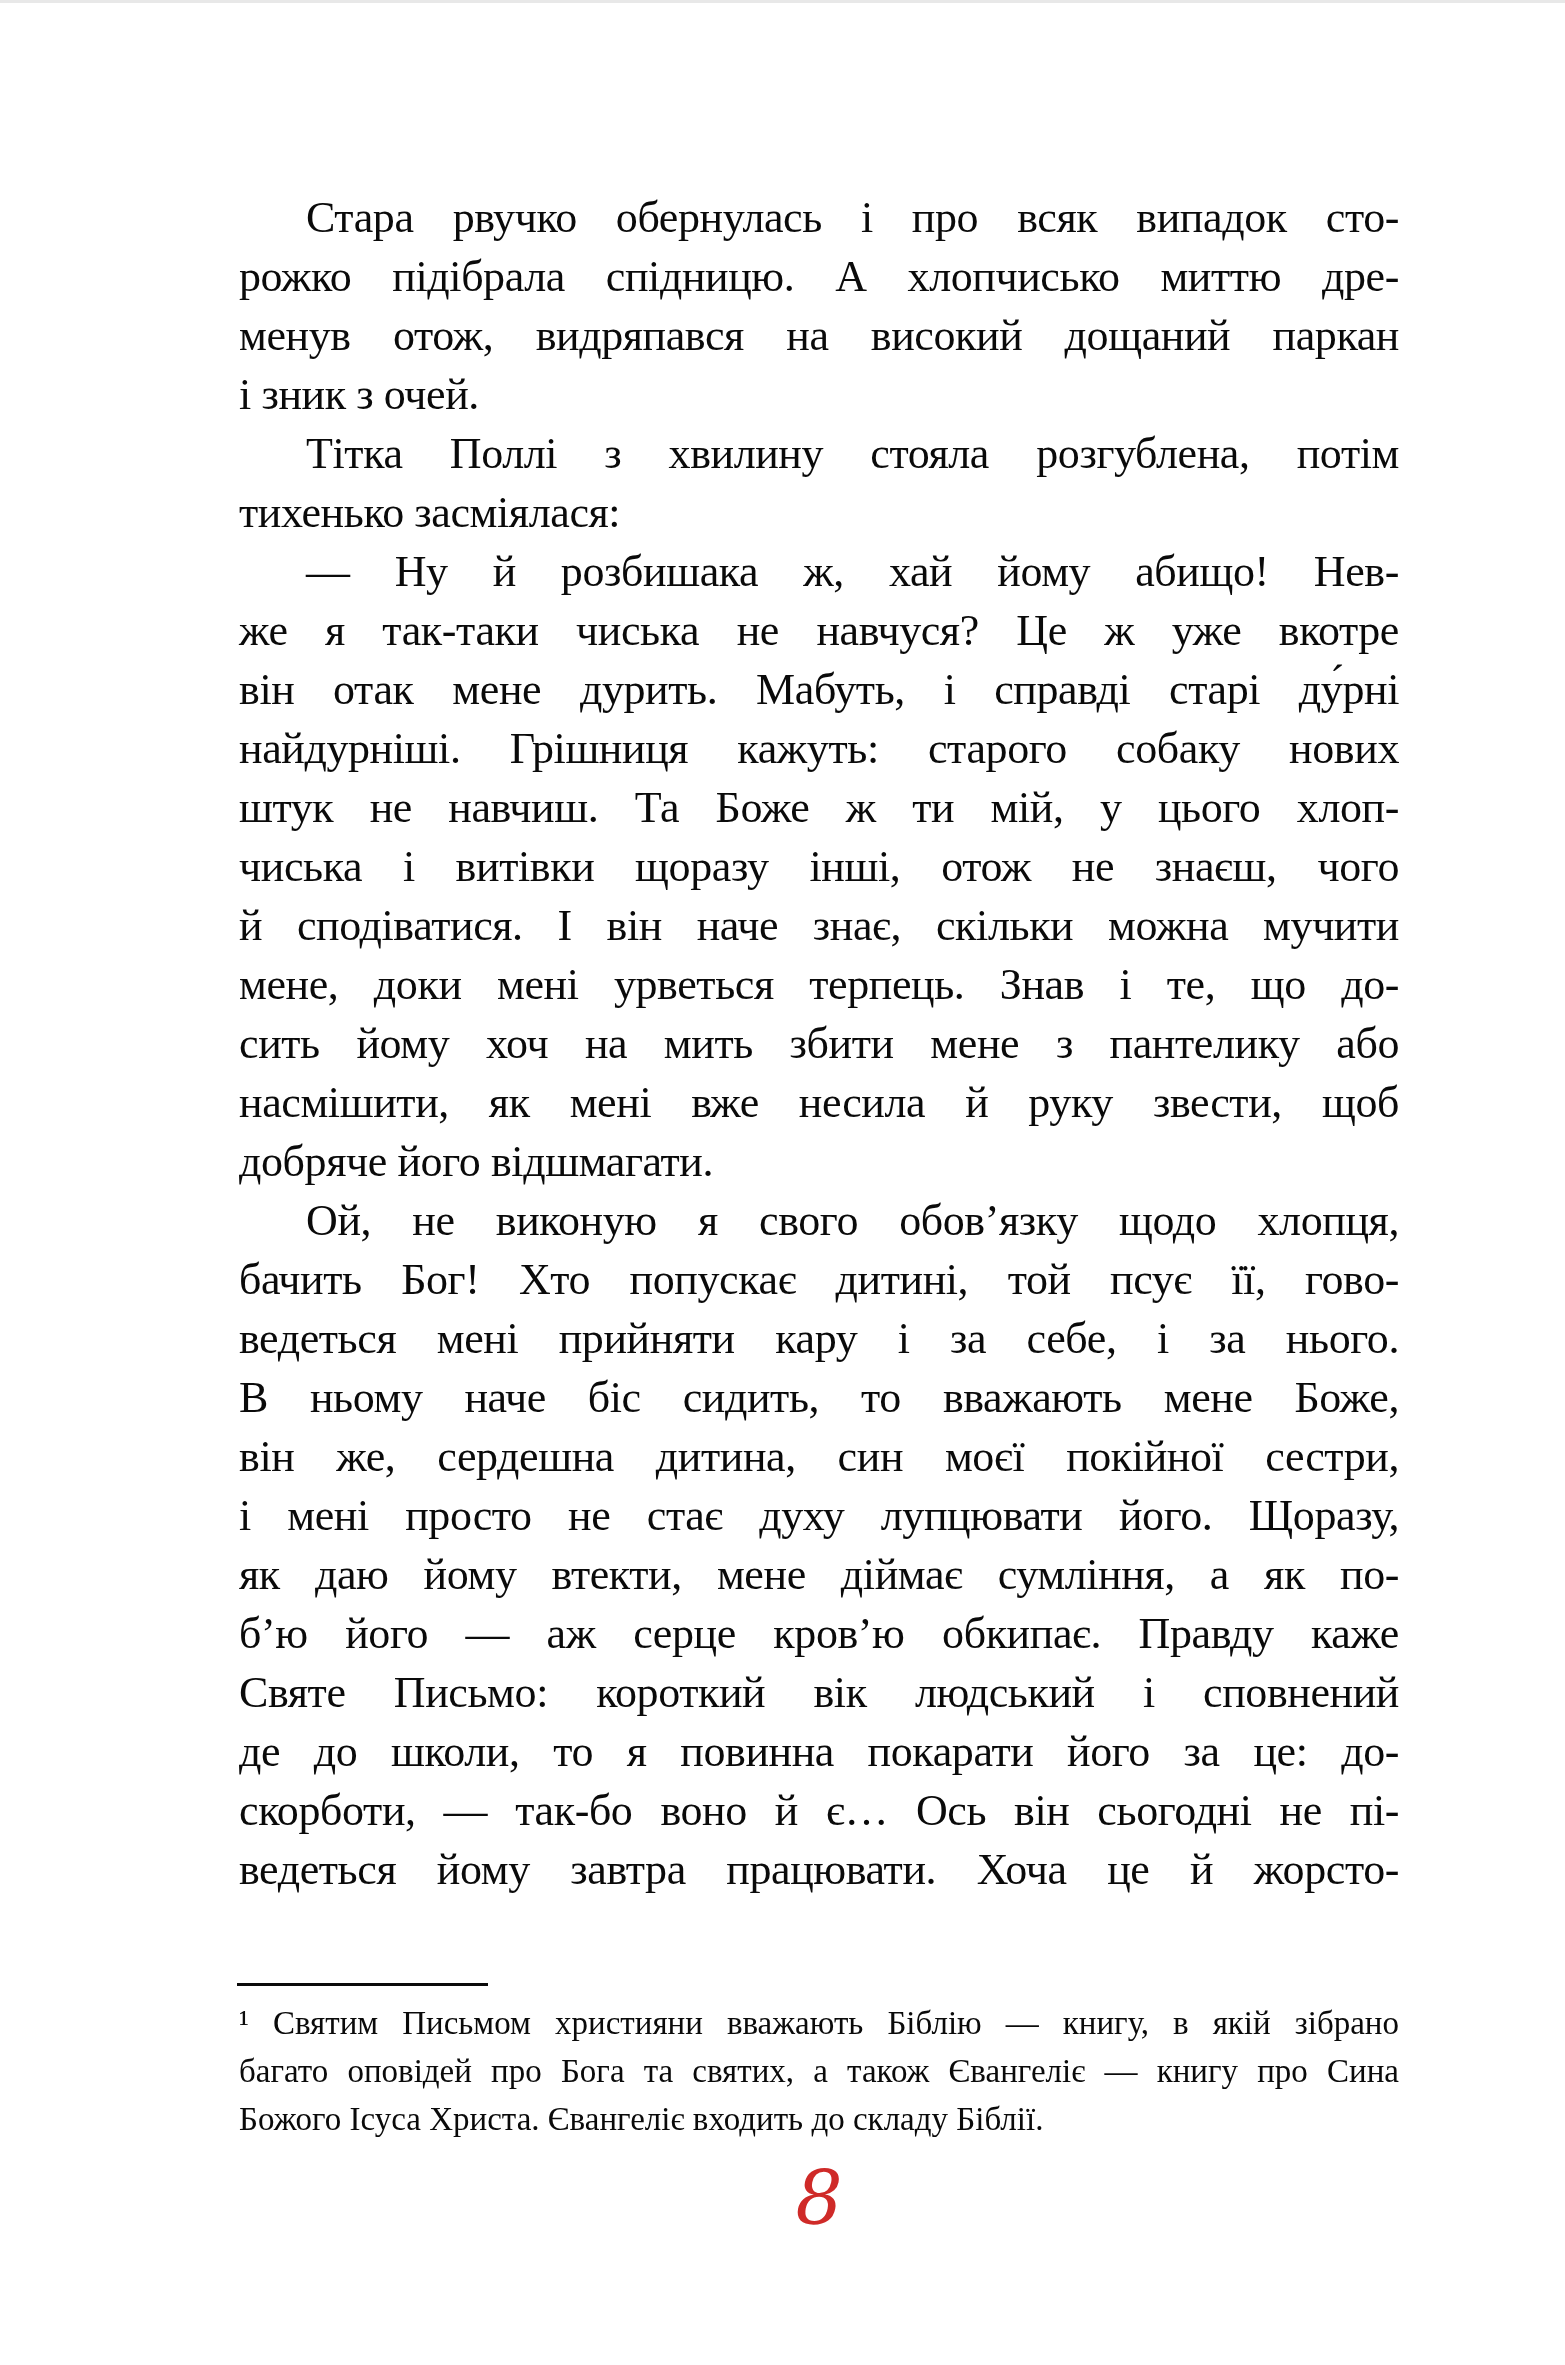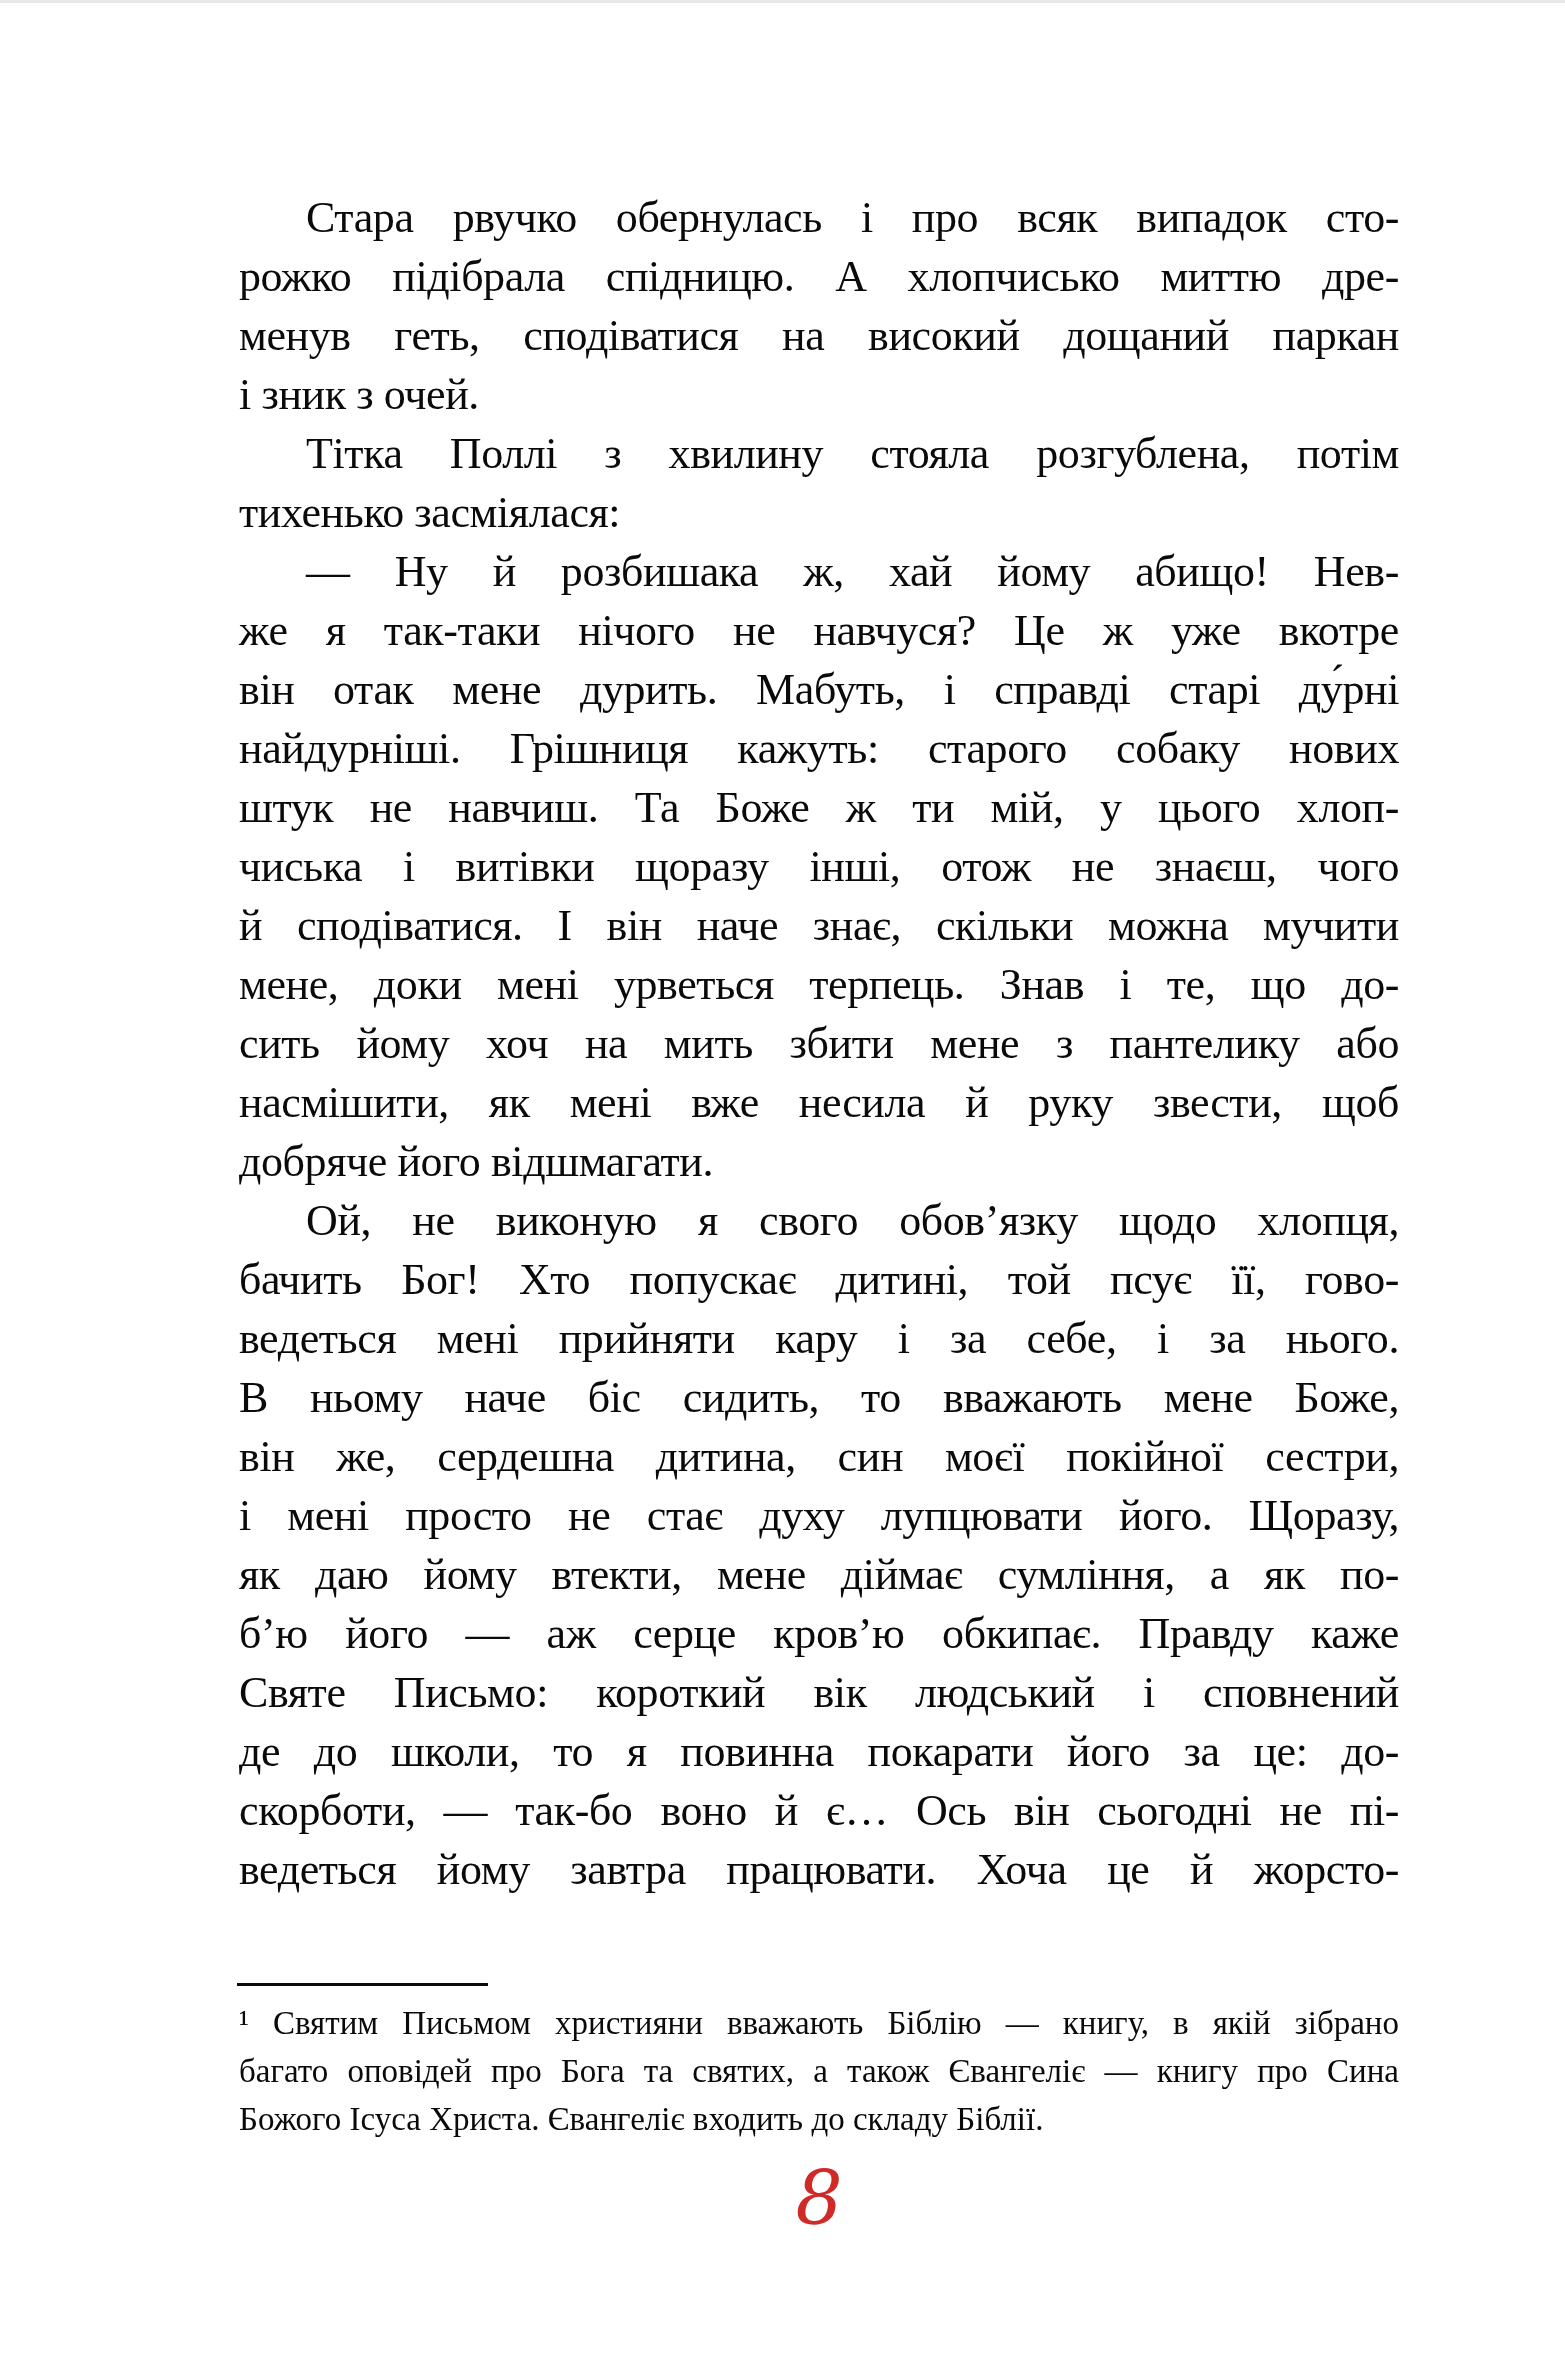--- a/index.html
+++ b/index.html
@@ -74,26 +74,26 @@
   }
 </style>
 </head>
 <body>
 
 <div class="page">
 
   <div class="body-text">
       <div class="line indent">Стара рвучко обернулась і про всяк випадок сто-</div>
       <div class="line">рожко підібрала спідницю. А хлопчисько миттю дре-</div>
-      <div class="line">менув геть, сподіватися на високий дощаний паркан</div>
+      <div class="line">менув отож, видряпався на високий дощаний паркан</div>
       <div class="line lastline">і зник з очей.</div>
       <div class="line indent">Тітка Поллі з хвилину стояла розгублена, потім</div>
       <div class="line lastline">тихенько засміялася:</div>
       <div class="line indent">— Ну й розбишака ж, хай йому абищо! Нев-</div>
-      <div class="line">же я так-таки нічого не навчуся? Це ж уже вкотре</div>
+      <div class="line">же я так-таки чиська не навчуся? Це ж уже вкотре</div>
       <div class="line">він отак мене дурить. Мабуть, і справді старі ду́рні</div>
       <div class="line">найдурніші. Грішниця кажуть: старого собаку нових</div>
       <div class="line">штук не навчиш. Та Боже ж ти мій, у цього хлоп-</div>
       <div class="line">чиська і витівки щоразу інші, отож не знаєш, чого</div>
       <div class="line">й сподіватися. І він наче знає, скільки можна мучити</div>
       <div class="line">мене, доки мені урветься терпець. Знав і те, що до-</div>
       <div class="line">сить йому хоч на мить збити мене з пантелику або</div>
       <div class="line">насмішити, як мені вже несила й руку звести, щоб</div>
       <div class="line lastline">добряче його відшмагати.</div>
       <div class="line indent">Ой, не виконую я свого обов’язку щодо хлопця,</div>

